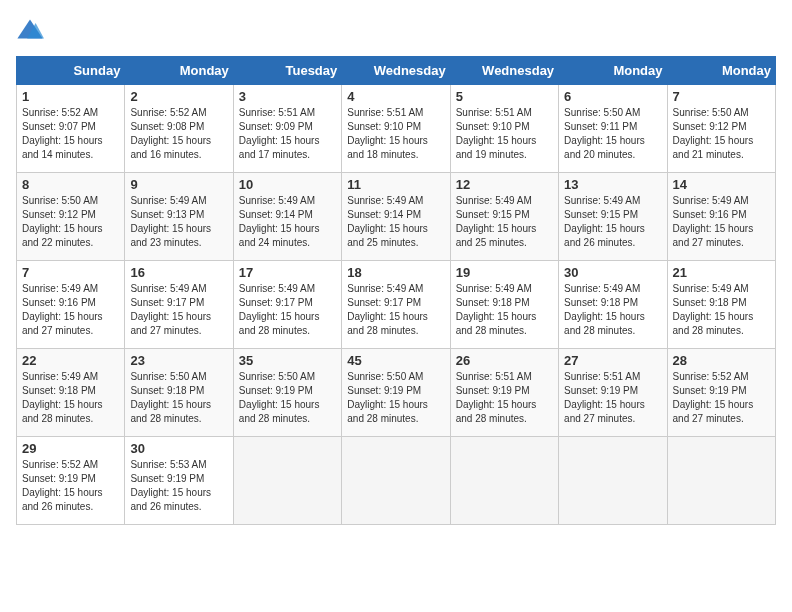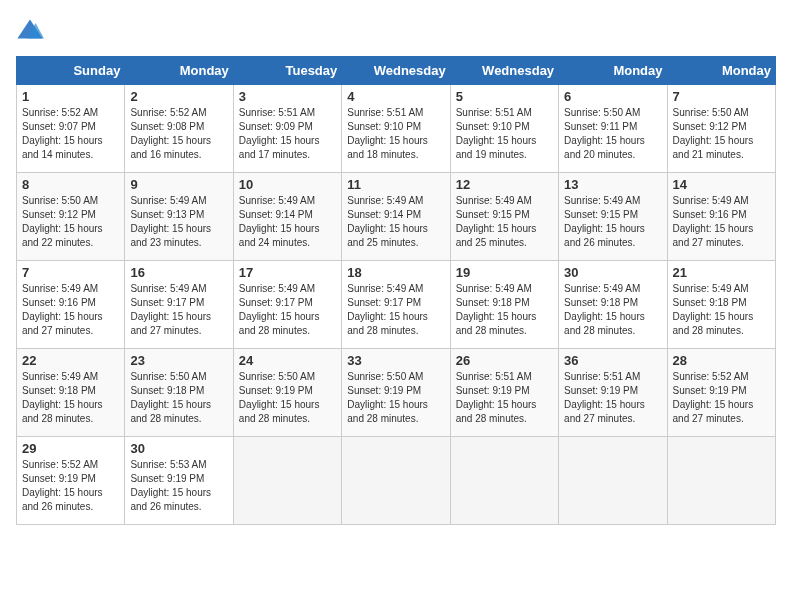--- a/index.html
+++ b/index.html
@@ -316,45 +316,45 @@
       </td>
         <td>
         <span class="day-num">23</span>
         <div class="day-info">
           Sunrise: 5:50 AM<br>
           Sunset: 9:18 PM<br>
           Daylight: 15 hours and 28 minutes.
         </div>
       </td>
         <td>
-        <span class="day-num">24</span>
-        <div class="day-info">
-          Sunrise: 5:50 AM<br>
-          Sunset: 9:19 PM<br>
-          Daylight: 15 hours and 28 minutes.
-        </div>
-      </td>
-        <td>
-        <span class="day-num">33</span>
+        <span class="day-num">35</span>
+        <div class="day-info">
+          Sunrise: 5:50 AM<br>
+          Sunset: 9:19 PM<br>
+          Daylight: 15 hours and 28 minutes.
+        </div>
+      </td>
+        <td>
+        <span class="day-num">45</span>
         <div class="day-info">
           Sunrise: 5:50 AM<br>
           Sunset: 9:19 PM<br>
           Daylight: 15 hours and 28 minutes.
         </div>
       </td>
         <td>
         <span class="day-num">26</span>
         <div class="day-info">
           Sunrise: 5:51 AM<br>
           Sunset: 9:19 PM<br>
           Daylight: 15 hours and 28 minutes.
         </div>
       </td>
         <td>
-        <span class="day-num">36</span>
+        <span class="day-num">27</span>
         <div class="day-info">
           Sunrise: 5:51 AM<br>
           Sunset: 9:19 PM<br>
           Daylight: 15 hours and 27 minutes.
         </div>
       </td>
         <td>
         <span class="day-num">28</span>
         <div class="day-info">
           Sunrise: 5:52 AM<br>

